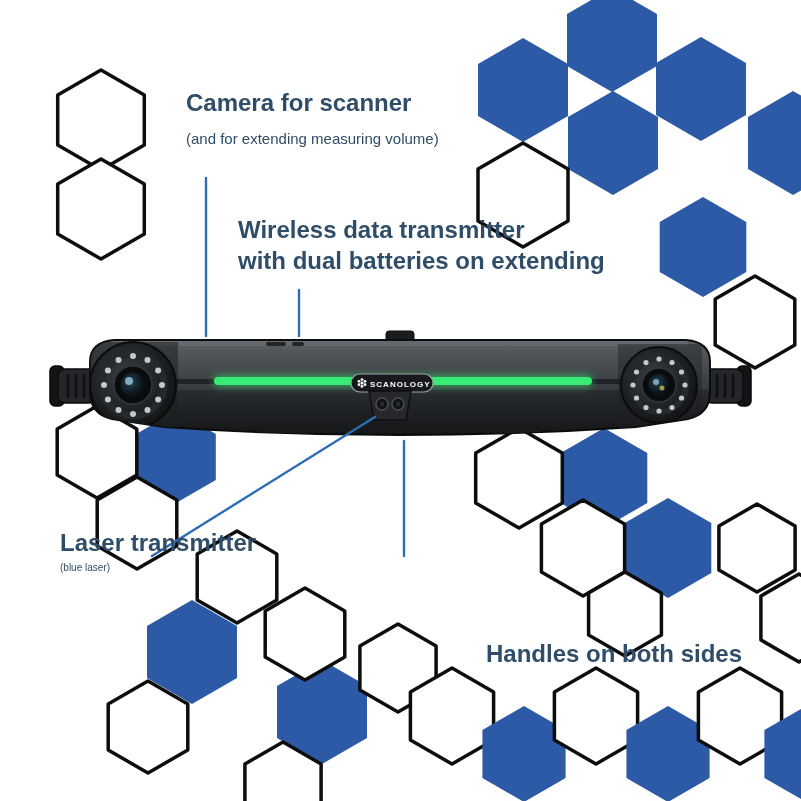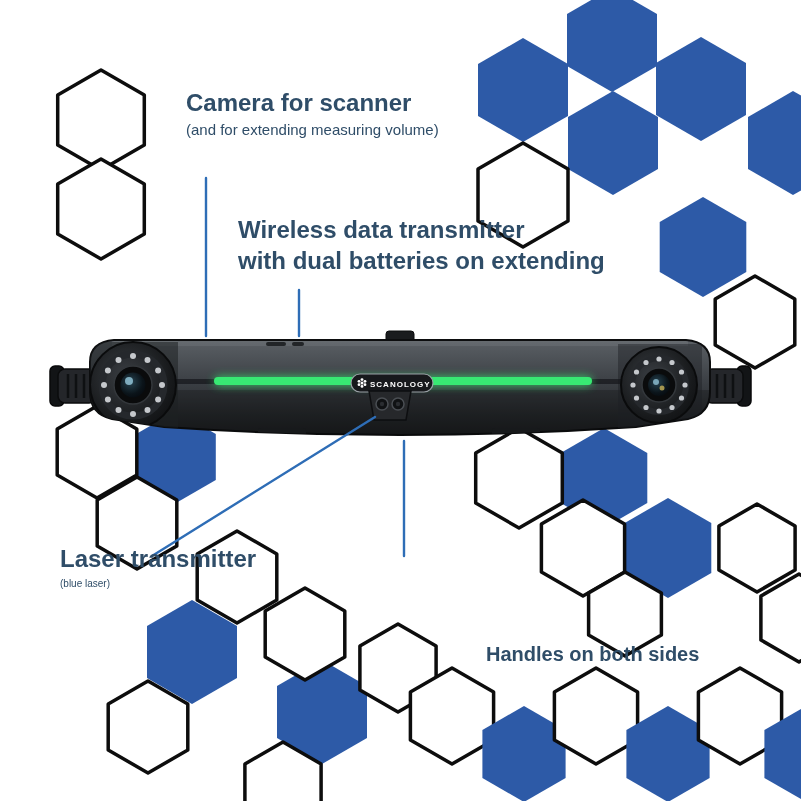--- a/index.html
+++ b/index.html
@@ -7,26 +7,26 @@
     position:relative;width:801px;height:801px;background:#ffffff;
     overflow:hidden;font-family:"Liberation Sans",sans-serif;
   }
   svg.layer{position:absolute;left:0;top:0;}
   .label{
     position:absolute;color:var(--label-color,#2f4d68);
     font-weight:bold;white-space:nowrap;
   }
   .label .note{font-weight:normal;}
   .lbl-camera{left:186px;top:88px;font-size:24px;line-height:30px;}
-  .lbl-camera .note{font-size:15px;line-height:18px;margin-top:3px;text-align:center;}
+  .lbl-camera .note{font-size:15px;line-height:18px;margin-top:12px;text-align:center;}
   .lbl-wireless{left:238px;top:214px;font-size:24px;line-height:31px;}
-  .lbl-laser{left:60px;top:545px;font-size:24px;line-height:28px;}
+  .lbl-laser{left:60px;top:529px;font-size:24px;line-height:28px;}
   .lbl-laser .note{font-size:10px;line-height:18px;margin-top:2px;}
   .lbl-tripod{left:383px;top:561px;font-size:24px;line-height:28px;}
-  .lbl-handles{left:486px;top:640px;font-size:20px;line-height:28px;}
+  .lbl-handles{left:486px;top:640px;font-size:24px;line-height:28px;}
 </style>
 </head>
 <body>
 
 <div class="scene">
 
   <svg class="layer" width="801" height="801" viewBox="0 0 801 801">
     <defs>
       <linearGradient id="bodyGrad" x1="0" y1="0" x2="0" y2="1">
         <stop offset="0" stop-color="#5b6065"></stop>

